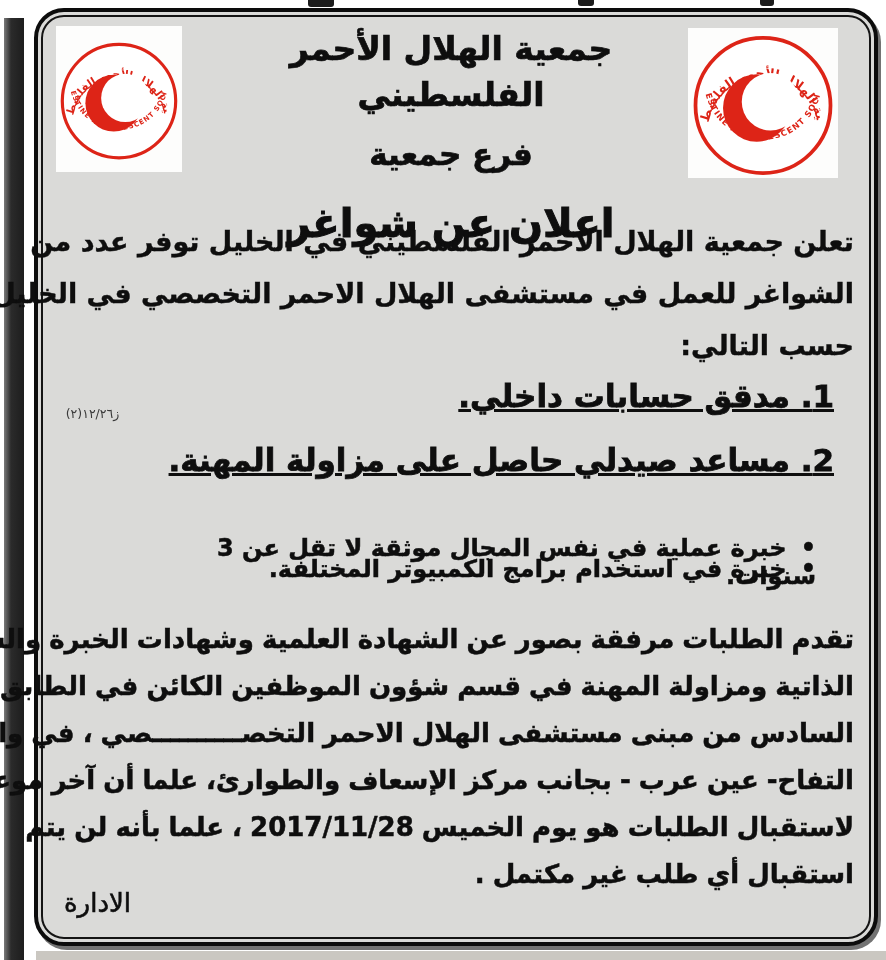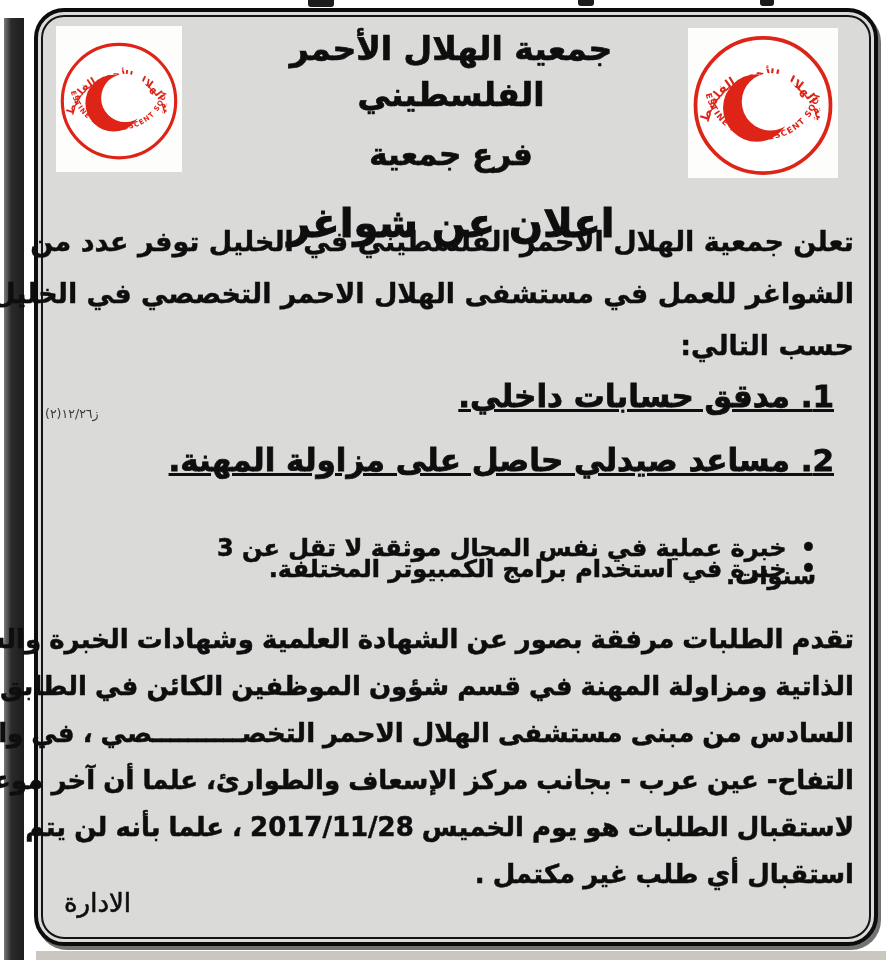--- a/index.html
+++ b/index.html
@@ -47,21 +47,21 @@
   .t2{font-size:31px;line-height:44px;margin-top:14px;-webkit-text-stroke:0.7px #0e0e0e;}
   .t3{font-size:40px;line-height:54px;margin-top:20px;-webkit-text-stroke:1px #0e0e0e;}
 
   .para1{position:absolute;left:16px;right:20px;top:204px;font-size:27px;
     font-weight:bold;line-height:52px;-webkit-text-stroke:0.4px #0e0e0e;}
   .jline{text-align:justify;text-align-last:justify;white-space:nowrap;}
   .rline{text-align:right;}
 
   .ref-note{
     position:absolute;left:7px;top:394px;width:95px;direction:rtl;
-    font-size:12.5px;color:#3a3a3a;text-align:left;letter-spacing:0.5px;
+    font-size:12.5px;color:#3a3a3a;text-align:center;letter-spacing:0.5px;
   }
 
   .item{position:absolute;left:100px;right:40px;text-align:right;font-weight:bold;
     font-size:31px;text-decoration:underline;-webkit-text-stroke:0.8px #0e0e0e;}
   .i1{top:366px;}
   .i2{top:430px;}
 
   .bullet{position:absolute;left:120px;right:58px;text-align:right;font-weight:bold;
     font-size:24px;-webkit-text-stroke:0.5px #0e0e0e;}
   .b1{top:522px;}

